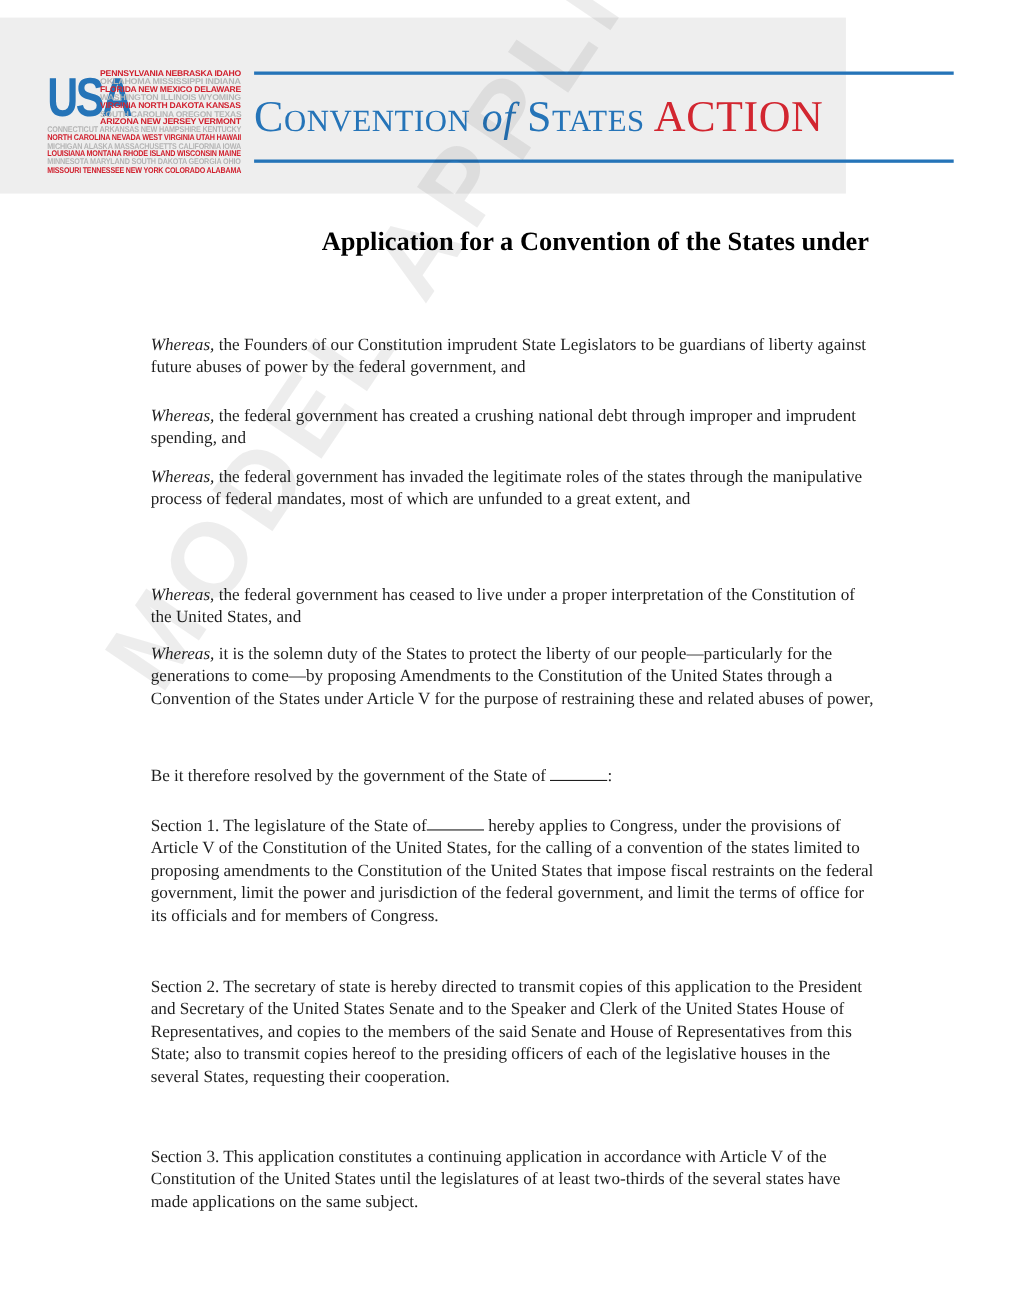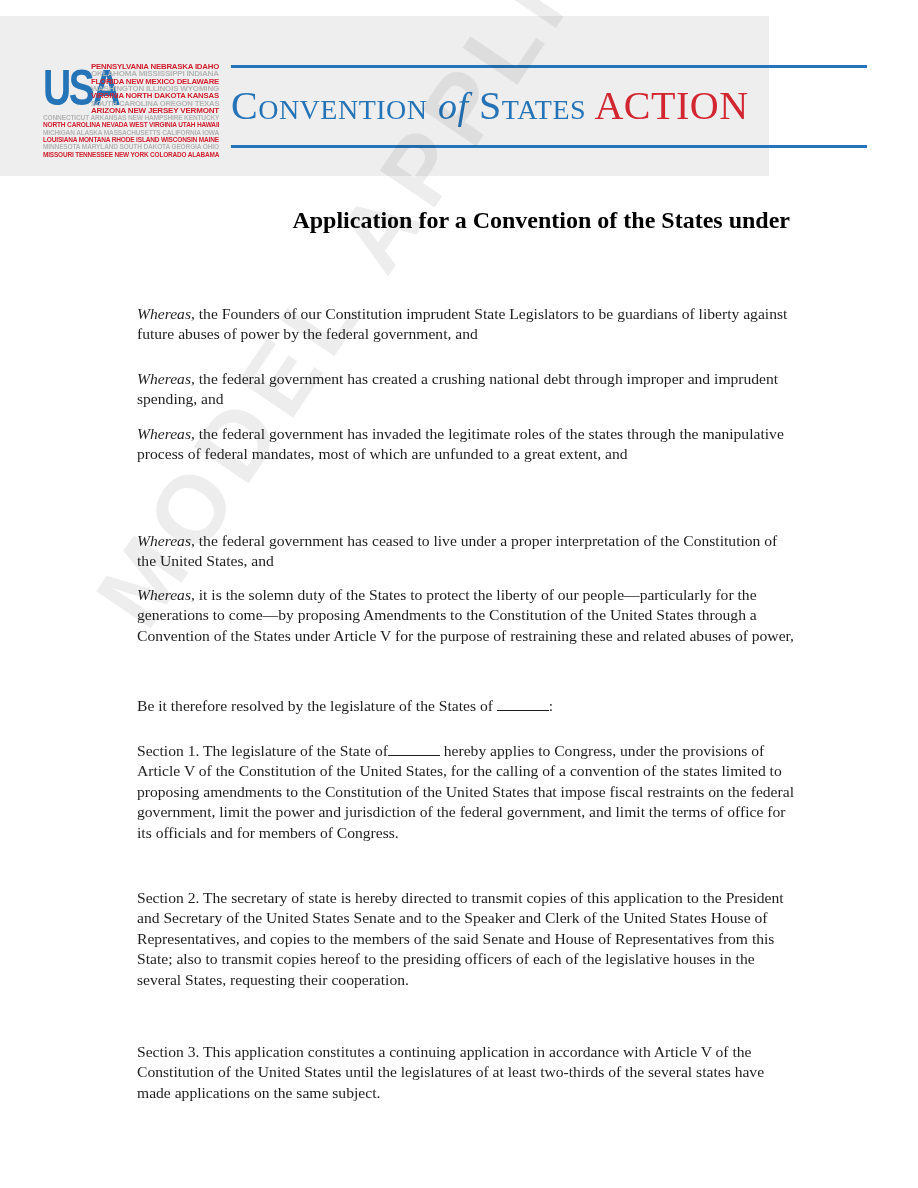--- a/index.html
+++ b/index.html
@@ -117,21 +117,21 @@
   <span class="lead">Whereas,</span><span> the federal government has invaded the legitimate roles of the states through the manipulative process of federal mandates, most of which are unfunded to a great extent, and</span>
 </div>
 <div class="para" style="top:531px">
   <span class="lead">Whereas</span><span>, the federal government has ceased to live under a proper interpretation of the Constitution of the United States, and</span>
 </div>
 <div class="para" style="top:585px">
   <span class="lead">Whereas,</span><span> it is the solemn duty of the States to protect the liberty of our people—particularly for the generations to come—by proposing Amendments to the Constitution of the United States through a Convention of the States under Article V for the purpose of restraining these and related abuses of power,</span>
 </div>
 
 <div class="para" style="top:696px">
-  <span>Be it therefore resolved by the legislature of the States of </span><span class="blank"></span><span>:</span>
+  <span>Be it therefore resolved by the government of the State of </span><span class="blank"></span><span>:</span>
 </div>
 
 <div class="para" style="top:741px">
   <span>Section 1. The legislature of the State of</span><span class="blank"></span><span> hereby applies to Congress, under the provisions of Article V of the Constitution of the United States, for the calling of a convention of the states limited to proposing amendments to the Constitution of the United States that impose fiscal restraints on the federal government, limit the power and jurisdiction of the federal government, and limit the terms of office for its officials and for members of Congress.</span>
 </div>
 
 <div class="para" style="top:888px">Section 2. The secretary of state is hereby directed to transmit copies of this application to the President and Secretary of the United States Senate and to the Speaker and Clerk of the United States House of Representatives, and copies to the members of the said Senate and House of Representatives from this State; also to transmit copies hereof to the presiding officers of each of the legislative houses in the several States, requesting their cooperation.</div>
 
 <div class="para" style="top:1042px">Section 3. This application constitutes a continuing application in accordance with Article V of the Constitution of the United States until the legislatures of at least two-thirds of the several states have made applications on the same subject.</div>
 

